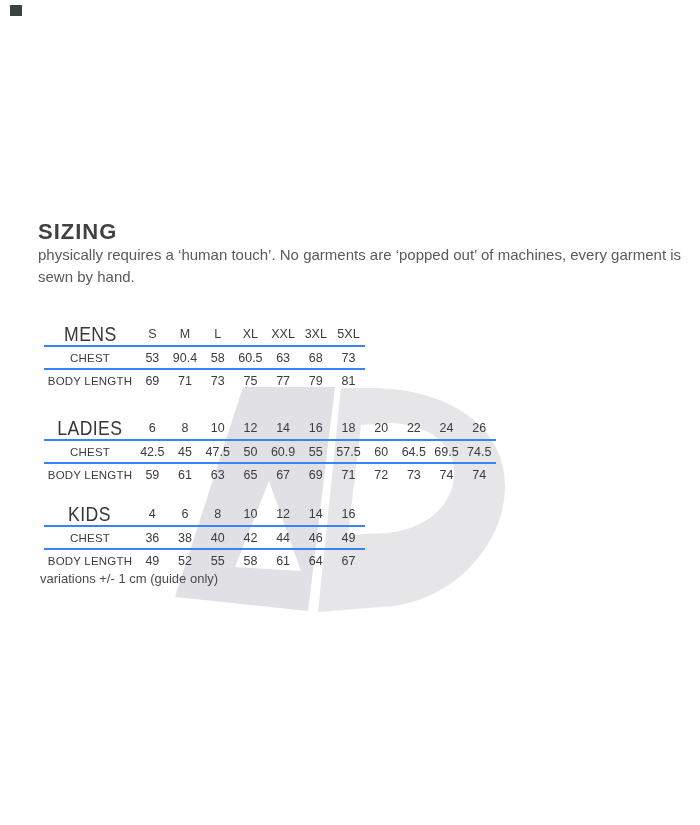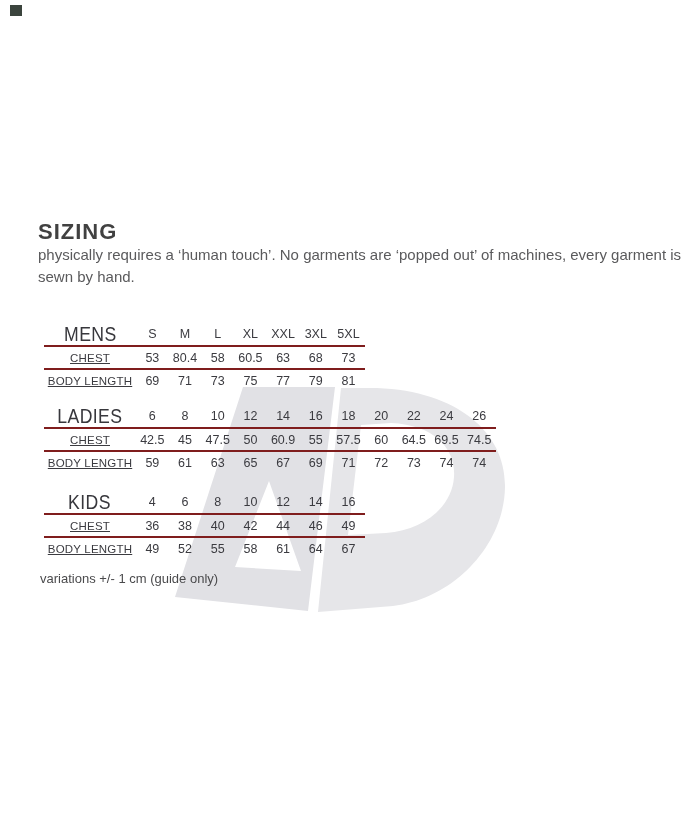--- a/index.html
+++ b/index.html
@@ -33,27 +33,27 @@
 
   .page-desc {
     position: absolute; left: 38px; top: 244px;
     width: 640px; font-size: 15px; color: #5a5a5c;
   }
   .page-desc .desc-line { line-height: 22px; white-space: nowrap; }
 
   .tables-wrap { position: absolute; left: 44px; top: 322px; }
 
   .sizing-table { box-sizing: border-box; }
-  .sizing-table + .sizing-table { margin-top: 12px; }
+  .sizing-table + .sizing-table { margin-top: 24px; }
   .sizing-table.t-kids { margin-top: 16px; }
 
   .t-row {
     display: flex; align-items: center;
     box-sizing: border-box;
-    border-bottom: 2px solid #7f1d1d;
+    border-bottom: 2px solid #3b82f6;
   }
   .t-row.header { height: 25px; }
   .t-row.mid    { height: 23px; }
   .t-row.last   { height: 22px; border-bottom: none; }
 
   .cell {
     text-align: center;
     font-size: 12.5px;
     color: #3b3b40;
     flex: 0 0 32.7px;
@@ -64,21 +64,20 @@
     display: inline-block;
     font-size: 21px;
     letter-spacing: 0.5px;
     transform: scaleX(0.84);
     transform-origin: center;
     color: #37373c;
   }
   .row-label {
     font-size: 11.5px;
     letter-spacing: 0.2px;
-    text-decoration: underline;
   }
 
   .footnote {
     position: absolute; left: 40px; top: 571px;
     font-size: 13px; color: #4a4a4c;
   }
 </style>
 </head>
 <body>
 
@@ -107,21 +106,21 @@
           <div class="cell size-cell">M</div>
           <div class="cell size-cell">L</div>
           <div class="cell size-cell">XL</div>
           <div class="cell size-cell">XXL</div>
           <div class="cell size-cell">3XL</div>
           <div class="cell size-cell">5XL</div>
         </div>
         <div class="t-row mid">
           <div class="cell label-cell row-label">CHEST</div>
           <div class="cell val-cell">53</div>
-          <div class="cell val-cell">80.4</div>
+          <div class="cell val-cell">90.4</div>
           <div class="cell val-cell">58</div>
           <div class="cell val-cell">60.5</div>
           <div class="cell val-cell">63</div>
           <div class="cell val-cell">68</div>
           <div class="cell val-cell">73</div>
         </div>
         <div class="t-row last">
           <div class="cell label-cell row-label">BODY LENGTH</div>
           <div class="cell val-cell">69</div>
           <div class="cell val-cell">71</div>

